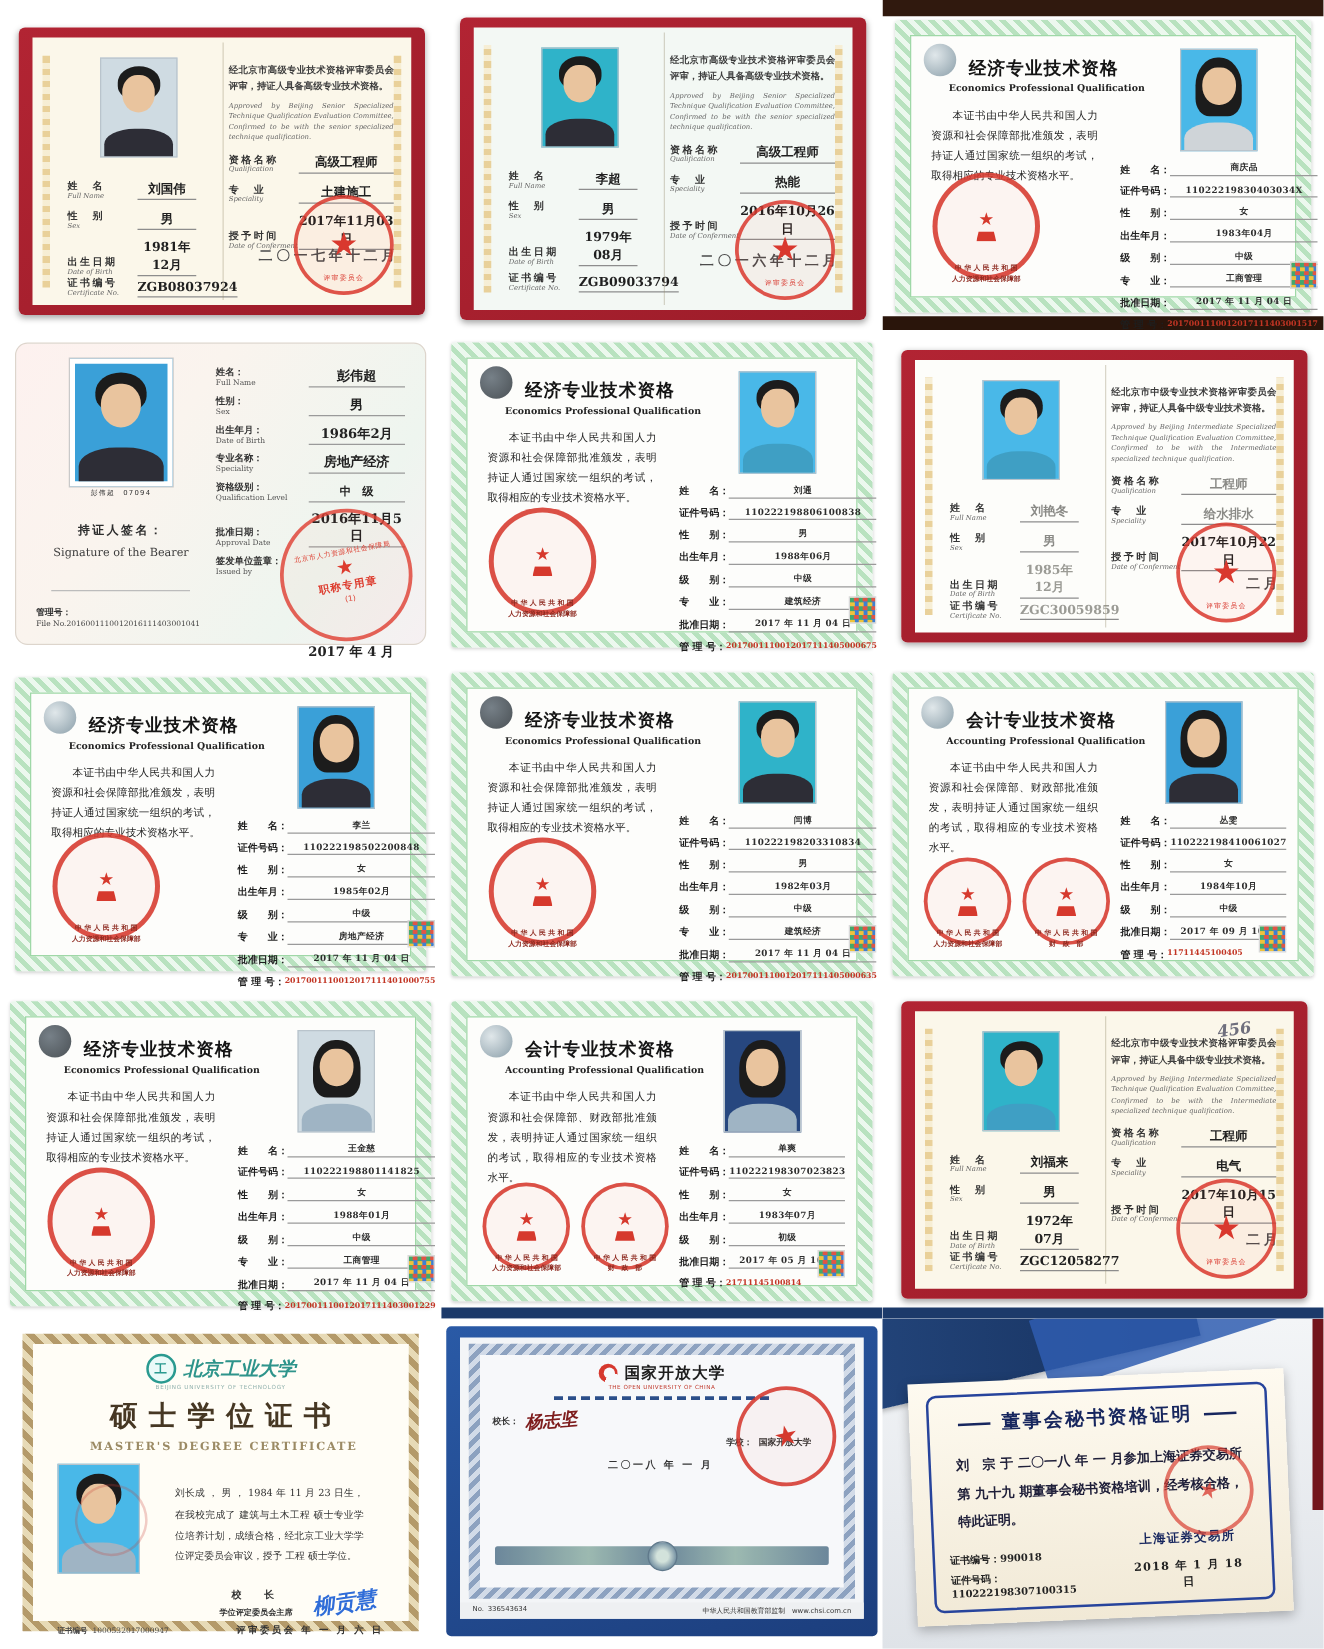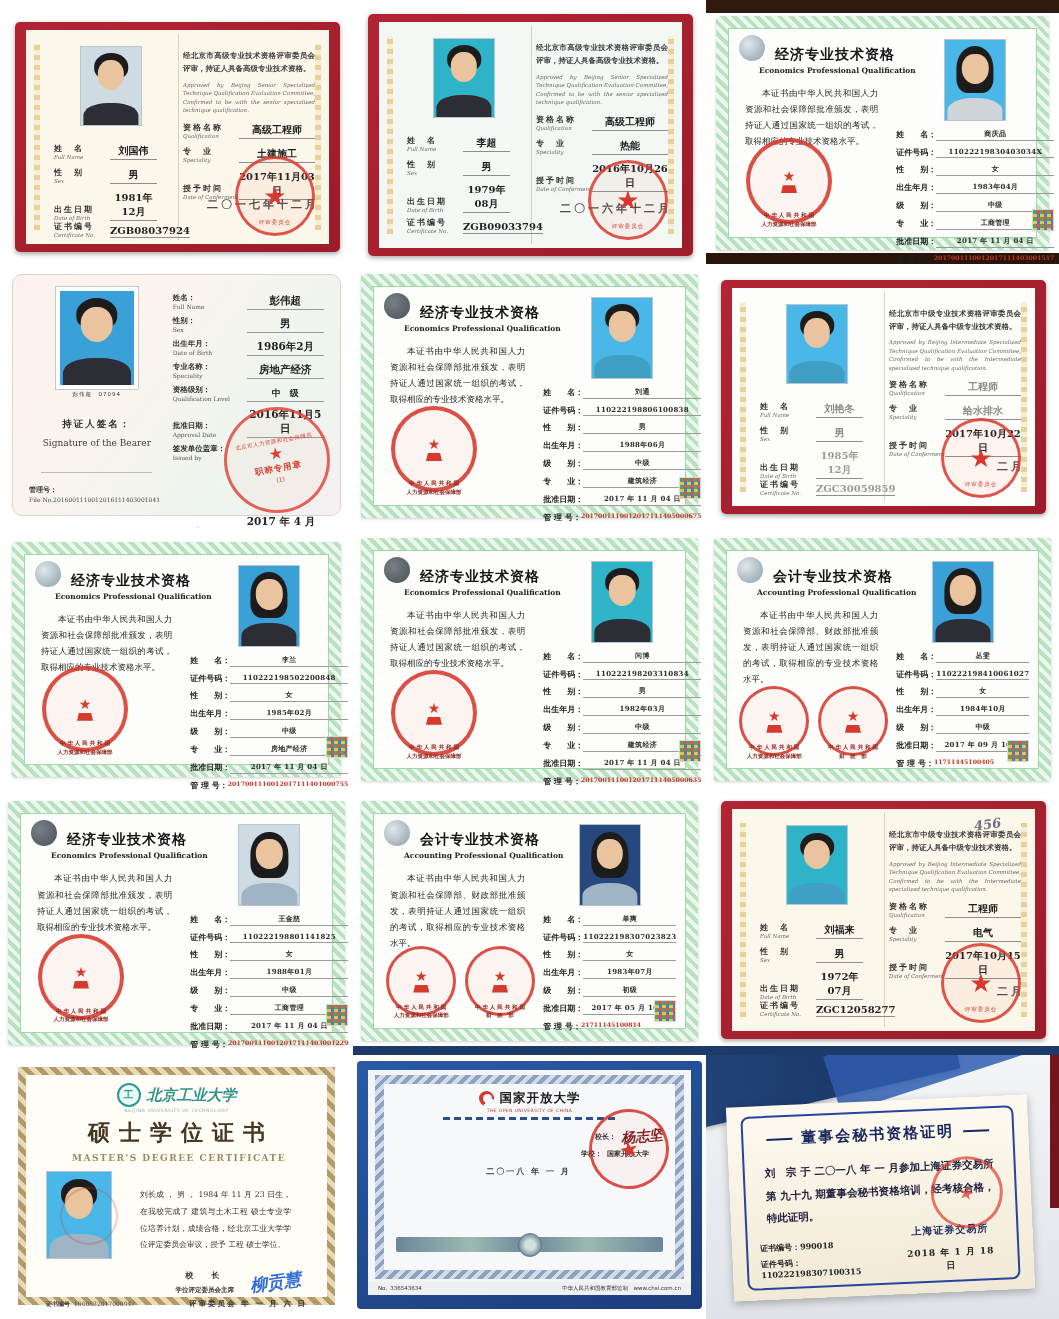--- a/index.html
+++ b/index.html
@@ -52,21 +52,21 @@
   .gseal-unit{width:96px;text-align:center;position:relative;}
   .gseal{width:78px;height:78px;margin:0 auto;border:4px solid rgba(214,57,45,.88);border-radius:50%;display:flex;flex-direction:column;align-items:center;justify-content:center;color:#d6392d;background:rgba(235,80,65,.05);}
   .acct .gseal{width:64px;height:64px;border-width:3px;}
   .acct .gseal-unit{width:86px;}
   .gseal .st{font-size:14px;line-height:1;}
   .gseal .gate{width:16px;height:8px;margin-top:2px;background:#d6392d;clip-path:polygon(12% 0,88% 0,100% 100%,0 100%);}
   .gcap{position:relative;margin-top:-13px;font:700 5.5px "DejaVu Sans",sans-serif;color:#8e2a20;line-height:1.6;}
   .gcap span{display:block;}
   .g-right{flex:1;padding:2px 0 0 8px;position:relative;box-sizing:border-box;}
   .gphoto{width:60px;height:80px;margin:2px auto 8px;}
-  .grow{display:flex;align-items:flex-start;margin-top:6px;}
+  .grow{display:flex;align-items:center;margin-top:6px;}
   .glab{font:600 8px "DejaVu Serif",serif;color:#1e1e1e;white-space:nowrap;flex:none;}
   .gval{flex:1;border-bottom:1px solid #9a9a9a;text-align:center;font:600 7px "DejaVu Serif",serif;color:#2d2d2d;padding-bottom:1px;letter-spacing:.3px;}
   .grow.mgmt .gval{border-bottom:none;text-align:left;color:#c23524;font-size:6.2px;letter-spacing:0;}
   .qr{position:absolute;right:0;bottom:0;width:20px;height:20px;border:1px solid #d8d8d8;background:conic-gradient(#e05545 25%,#3f7fd0 0 50%,#efc23c 0 75%,#43a86d 0);background-size:7px 7px;}
 
   
   .card4{position:absolute;inset:10px 12px 12px 12px;background:linear-gradient(125deg,#fdf1ef 0%,#faf4ee 35%,#eef5ef 75%,#f6f0f2 100%);border-radius:10px;border:1px solid #ddd5cc;display:flex;padding:12px 16px;box-sizing:border-box;}
   .c4-left{width:46%;display:flex;flex-direction:column;align-items:center;box-sizing:border-box;}
   .c4p{width:74px;height:94px;border:4px solid #fff;box-shadow:0 0 0 1px #c9c9c9;}
   .c4cap{font:500 5.5px "DejaVu Sans",sans-serif;color:#333;margin-top:2px;letter-spacing:1px;}
@@ -122,21 +122,21 @@
   .dipuni-en{text-align:center;font:500 4.5px "DejaVu Sans",sans-serif;color:#c0392b;letter-spacing:.4px;margin-top:1px;}
   .dipdeco{margin:4px auto 0;width:64%;height:3px;background:repeating-linear-gradient(90deg,#2c4f8a 0 7px,transparent 7px 11px);}
   .dipmain{display:flex;gap:8px;margin-top:6px;}
   .dipleft{width:40%;text-align:center;}
   .diptitle{font:700 16px "DejaVu Serif",serif;color:#1b1b1b;letter-spacing:5px;margin:4px 0 10px;white-space:nowrap;}
   .dipphoto{width:62px;height:84px;margin:0 auto;border:2px solid #ccd4e0;}
   .dipnum{margin-top:12px;text-align:left;padding-left:6px;font:500 5.5px "DejaVu Sans",sans-serif;color:#444;}
   .dipnum div{margin-top:2px;}
   .dipright{flex:1;position:relative;padding-right:2px;}
   .dipbody{font:500 7.4px "DejaVu Serif",serif;color:#333;line-height:2.05;text-align:justify;margin:6px 0 0;}
-  .dippres{display:flex;justify-content:flex-end;align-items:center;gap:5px;margin-top:2px;font:600 7px "DejaVu Serif",serif;color:#333;}
+  .dippres{display:flex;align-items:center;gap:5px;margin-top:2px;font:600 7px "DejaVu Serif",serif;color:#333;}
   .dipsig{font:italic 700 14px "DejaVu Serif",serif;color:#7e1d1d;transform:rotate(-5deg);}
   .dipschool{display:flex;justify-content:flex-end;gap:5px;margin-top:3px;font:600 7px "DejaVu Serif",serif;color:#333;padding-right:14px;}
   .dipdate{text-align:center;margin-top:7px;font:600 8px "DejaVu Serif",serif;color:#333;letter-spacing:2px;}
   .oucseal{position:absolute;right:-4px;bottom:-12px;width:74px;height:74px;border:3px solid rgba(211,50,40,.85);border-radius:50%;color:#d5382d;display:flex;align-items:center;justify-content:center;font-size:22px;transform:rotate(-12deg);background:rgba(255,80,60,.04);z-index:2;}
   .dipband{position:absolute;left:12px;right:12px;bottom:18px;height:15px;border-radius:2px;background:linear-gradient(90deg,#5c7a90,#93b3a9 28%,#5c7a90 50%,#93b3a9 72%,#5c7a90);opacity:.9;}
   .dipband::after{content:"";position:absolute;left:50%;top:-4px;width:22px;height:22px;transform:translateX(-50%);border-radius:50%;background:radial-gradient(circle,#cfe0d8 30%,#6c8a9c 70%);border:1px solid #4f6b7e;}
   .dipstrip{position:absolute;left:0;right:0;bottom:0;height:13px;display:flex;justify-content:space-between;align-items:center;padding:0 10px;font:500 5.5px "DejaVu Sans",sans-serif;color:#333;background:#eef0f2;}
   .dipstrip .l b{font-weight:500;margin-left:3px;}
 
   

